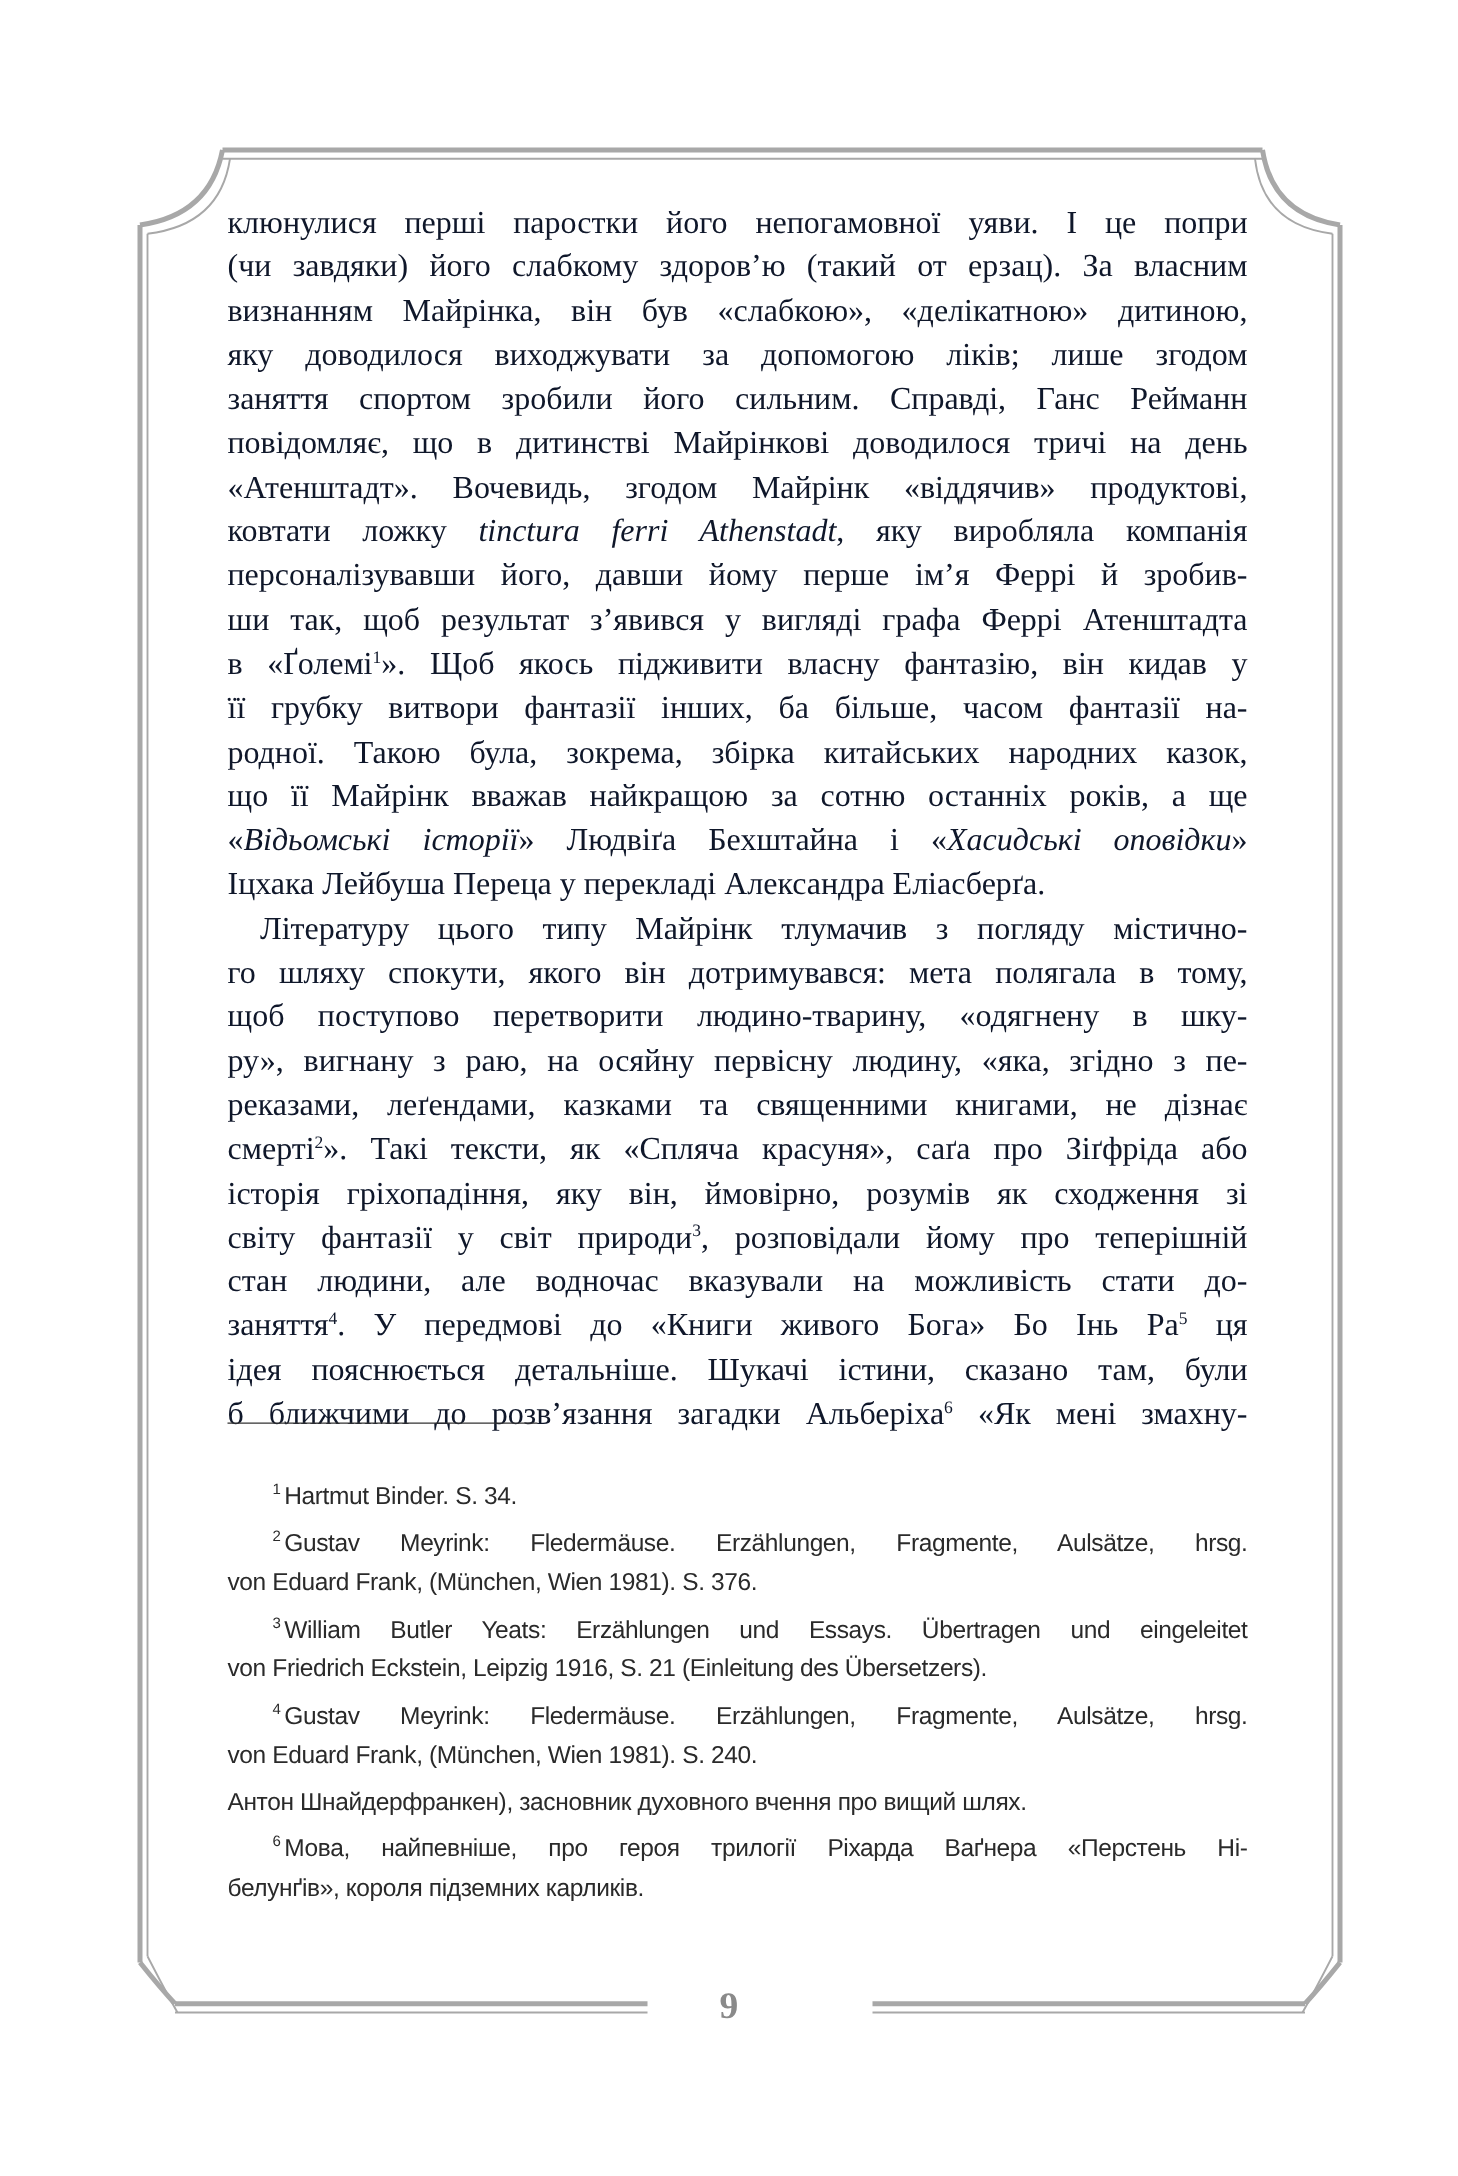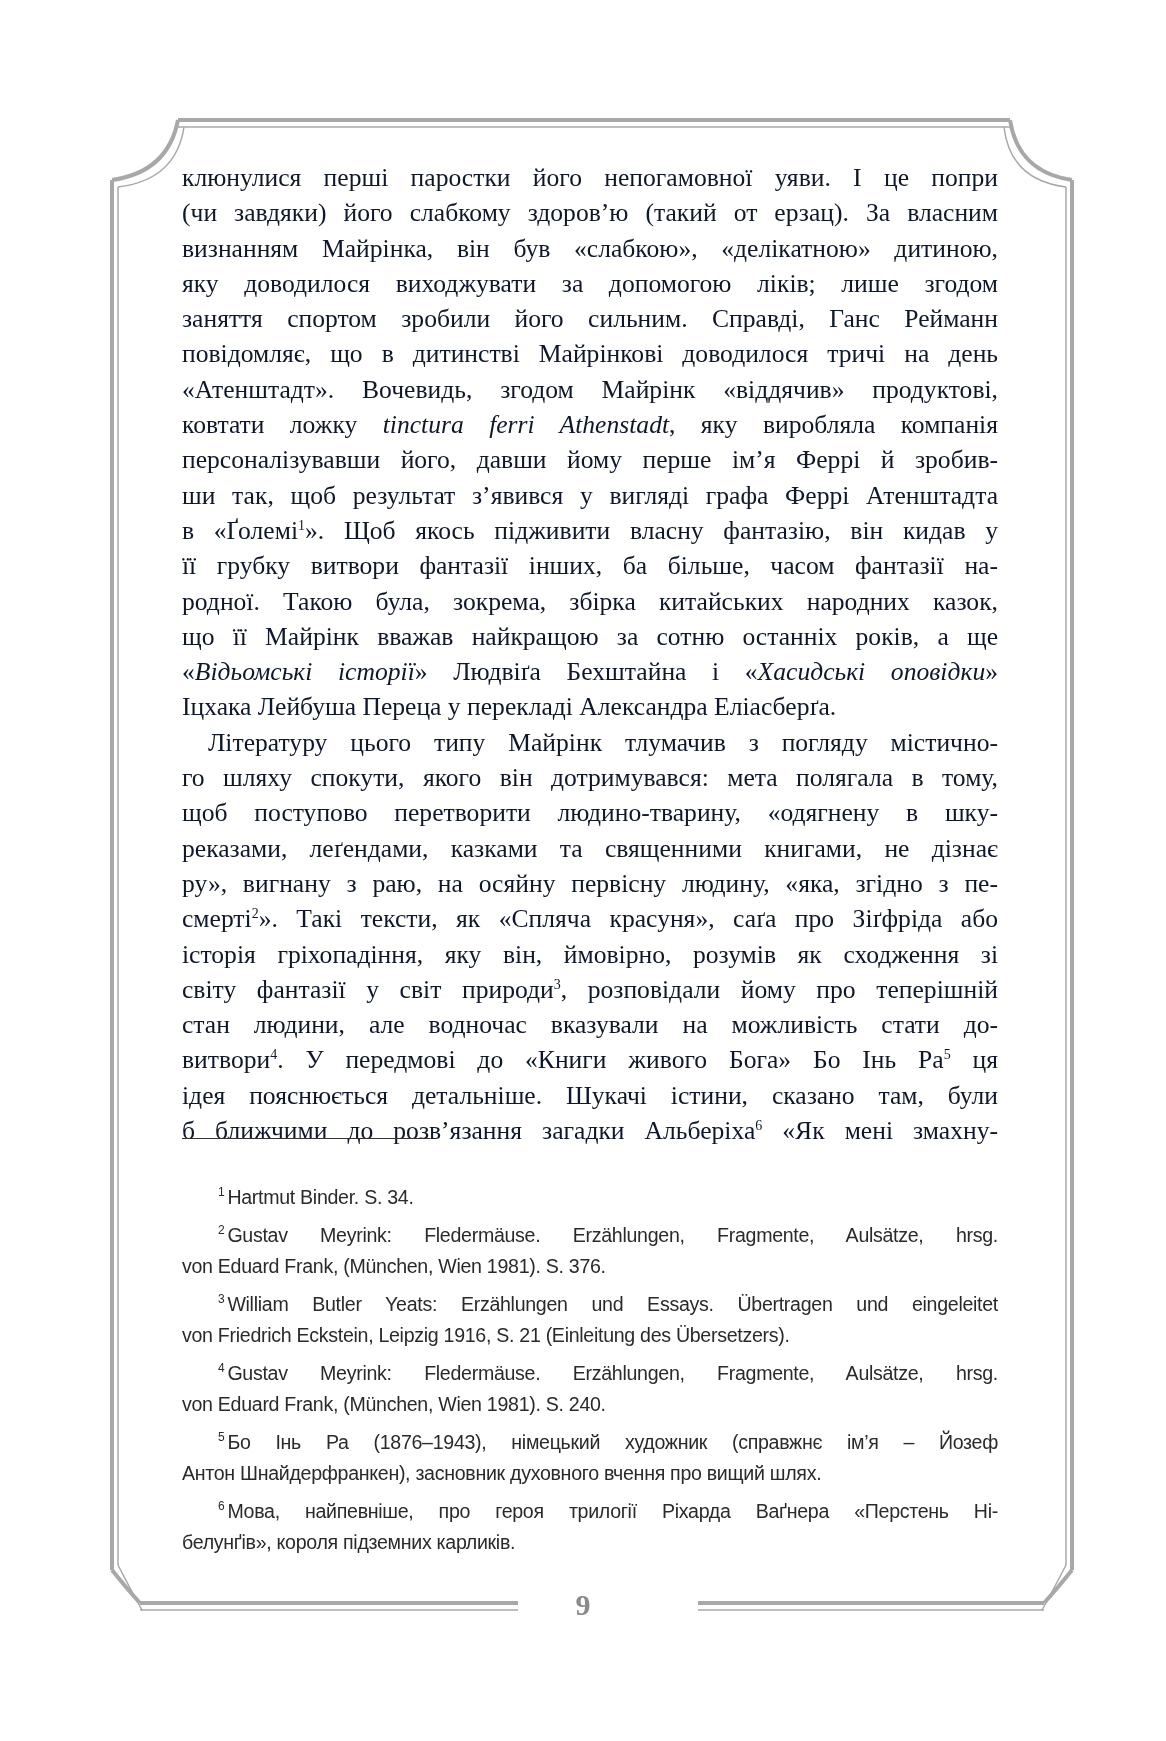--- a/index.html
+++ b/index.html
@@ -80,27 +80,27 @@
   <span class="line">ши так, щоб результат з’явився у вигляді графа Феррі Атенштадта</span>
   <span class="line"><span>в «Ґолемі</span><sup class="fn">1</sup><span>». Щоб якось підживити власну фантазію, він кидав у</span></span>
   <span class="line">її грубку витвори фантазії інших, ба більше, часом фантазії на-</span>
   <span class="line">родної. Такою була, зокрема, збірка китайських народних казок,</span>
   <span class="line">що її Майрінк вважав найкращою за сотню останніх років, а ще</span>
   <span class="line"><span>«</span><span class="it">Відьомські історії</span><span>» Людвіґа Бехштайна і «</span><span class="it">Хасидські оповідки</span><span>»</span></span>
   <span class="line last">Іцхака Лейбуша Переца у перекладі Александра Еліасберґа.</span>
   <span class="line indent">Літературу цього типу Майрінк тлумачив з погляду містично-</span>
   <span class="line">го шляху спокути, якого він дотримувався: мета полягала в тому,</span>
   <span class="line">щоб поступово перетворити людино-тварину, «одягнену в шку-</span>
+  <span class="line">ру», вигнану з раю, на осяйну первісну людину, «яка, згідно з пе-</span>
   <span class="line">реказами, леґендами, казками та священними книгами, не дізнає</span>
-  <span class="line">ру», вигнану з раю, на осяйну первісну людину, «яка, згідно з пе-</span>
   <span class="line"><span>смерті</span><sup class="fn">2</sup><span>». Такі тексти, як «Спляча красуня», саґа про Зіґфріда або</span></span>
   <span class="line">історія гріхопадіння, яку він, ймовірно, розумів як сходження зі</span>
   <span class="line"><span>світу фантазії у світ природи</span><sup class="fn">3</sup><span>, розповідали йому про теперішній</span></span>
   <span class="line">стан людини, але водночас вказували на можливість стати до-</span>
-  <span class="line"><span>витвори</span><sup class="fn">4</sup><span>. У передмові до «Книги живого Бога» Бо Інь Ра</span><sup class="fn">5</sup><span> ця</span></span>
+  <span class="line"><span>заняття</span><sup class="fn">4</sup><span>. У передмові до «Книги живого Бога» Бо Інь Ра</span><sup class="fn">5</sup><span> ця</span></span>
   <span class="line">ідея пояснюється детальніше. Шукачі істини, сказано там, були</span>
   <span class="line"><span>б ближчими до розв’язання загадки Альберіха</span><sup class="fn">6</sup><span> «Як мені змахну-</span></span>
 </main>
 
 <div class="rule"></div>
 
 <section class="notes">
   <div class="note">
     <span class="nline indent last"><sup class="nfn">1</sup><span>Hartmut Binder. S. 34.</span></span>
   </div>
@@ -110,21 +110,20 @@
   </div>
   <div class="note">
     <span class="nline indent"><sup class="nfn">3</sup><span>William Butler Yeats: Erzählungen und Essays. Übertragen und eingeleitet</span></span>
     <span class="nline last">von Friedrich Eckstein, Leipzig 1916, S. 21 (Einleitung des Übersetzers).</span>
   </div>
   <div class="note">
     <span class="nline indent"><sup class="nfn">4</sup><span>Gustav Meyrink: Fledermäuse. Erzählungen, Fragmente, Aulsätze, hrsg.</span></span>
     <span class="nline last">von Eduard Frank, (München, Wien 1981). S. 240.</span>
   </div>
   <div class="note">
-    <span class="nline indent"><sup class="nfn">5</sup><span>Бо Інь Ра (1876–1943), німецький художник (справжнє ім’я – Йозеф</span></span>
     <span class="nline last">Антон Шнайдерфранкен), засновник духовного вчення про вищий шлях.</span>
   </div>
   <div class="note">
     <span class="nline indent"><sup class="nfn">6</sup><span>Мова, найпевніше, про героя трилогії Ріхарда Ваґнера «Перстень Ні-</span></span>
     <span class="nline last">белунґів», короля підземних карликів.</span>
   </div>
 </section>
 
 <div class="page-number">9</div>
 

